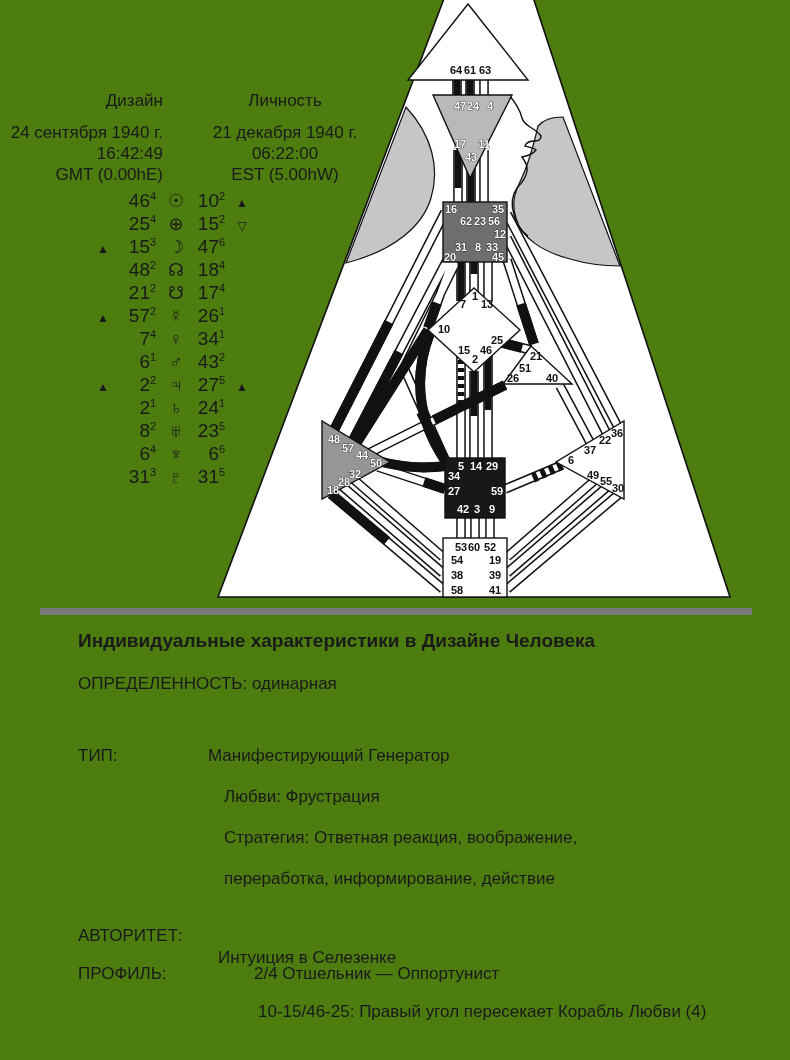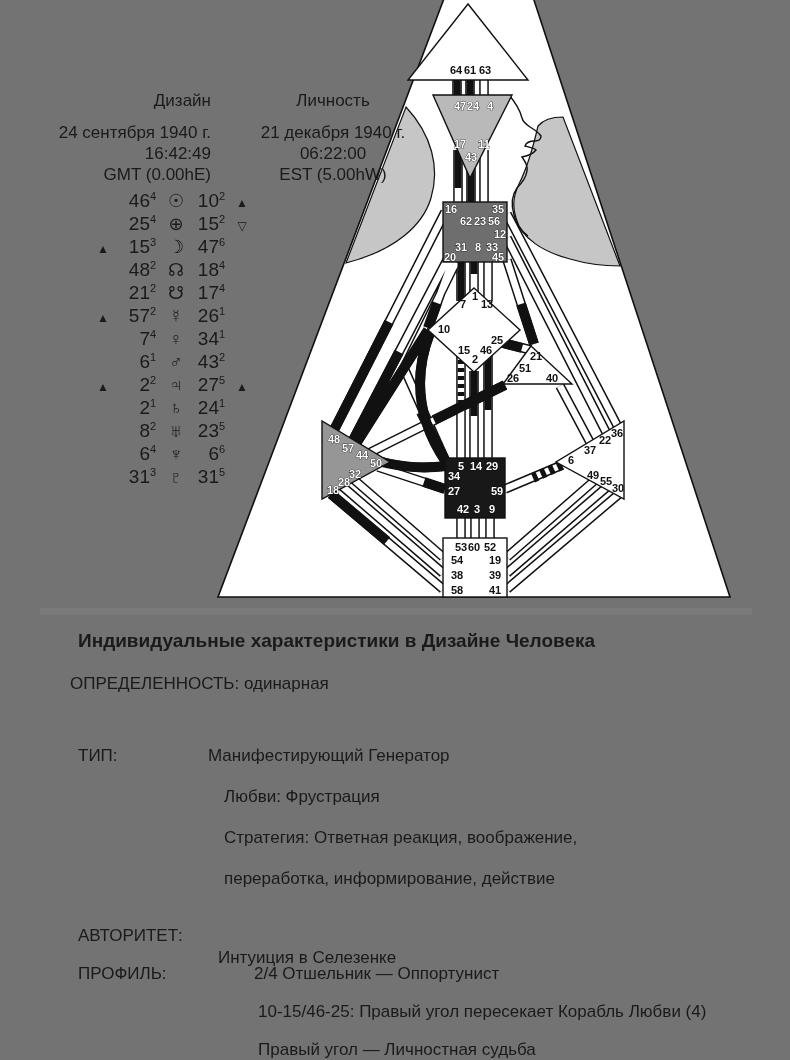--- a/index.html
+++ b/index.html
@@ -1,20 +1,20 @@
 <!DOCTYPE html>
 <html><head>
 <meta charset="utf-8">
 <style>
   html,body{margin:0;padding:0;background:#fff;}
-  .screen{position:relative;width:790px;height:1060px;background:#737373;overflow:hidden;
+  .screen{position:relative;width:790px;height:1060px;background:#4d7c0f;overflow:hidden;
           font-family:"Liberation Sans",sans-serif;color:#1a1a1a;}
   svg{position:absolute;top:0;left:0;}
   
-  .hdr{position:absolute;font-size:17px;line-height:21px;margin-left:48px;}
+  .hdr{position:absolute;font-size:17px;line-height:21px;}
   .col-design{left:0;width:163px;text-align:right;}
   .col-pers{left:185px;width:200px;text-align:center;}
   
   .prow{position:absolute;left:0;height:23px;display:flex;align-items:baseline;font-size:19px;}
   .mk{width:22px;margin-left:92px;text-align:center;font-size:12px;}
   .dn{display:inline-block;width:36px;text-align:right;}
   .sp{display:inline-block;width:11px;font-size:11px;position:relative;top:-7px;}
   .gl{display:inline-block;width:30px;text-align:center;font-size:18px;}
   .pn{display:inline-block;width:28px;text-align:right;}
   .mk2{width:18px;text-align:center;font-size:12px;padding-left:3px;}
@@ -281,33 +281,32 @@
     <span class="gl">♇</span>
     <span class="pn">31</span>
       <span class="sp">5</span>
     <span class="mk2"></span>
   </div>
 
   <div class="divider"></div>
 
   <div class="t title" style="left:78px;top:630px">Индивидуальные характеристики в Дизайне Человека</div>
 
-  <div class="t" style="left:70px;top:674px">
+  <div class="t" style="left:78px;top:674px">
     <span>ОПРЕДЕЛЕННОСТЬ:</span>
     <span>одинарная</span>
   </div>
 
   <div class="t" style="left:78px;top:746px">ТИП:</div>
   <div class="t" style="left:208px;top:746px">Манифестирующий Генератор</div>
   <div class="t" style="left:224px;top:787px">Любви: Фрустрация</div>
   <div class="t" style="left:224px;top:828px">Стратегия: Ответная реакция, воображение,</div>
   <div class="t" style="left:224px;top:869px">переработка, информирование, действие</div>
 
   <div class="t" style="left:78px;top:926px">АВТОРИТЕТ:</div>
   <div class="t" style="left:218px;top:948px">Интуиция в Селезенке</div>
 
   <div class="t" style="left:78px;top:964px">ПРОФИЛЬ:</div>
   <div class="t" style="left:254px;top:964px">2/4 Отшельник — Оппортунист</div>
 
   <div class="t" style="left:258px;top:1002px">10-15/46-25: Правый угол пересекает Корабль Любви (4)</div>
-  <div class="t" style="left:258px;top:1040px">Правый угол — Личностная судьба</div>
 
 </div>
 
 </body></html>

